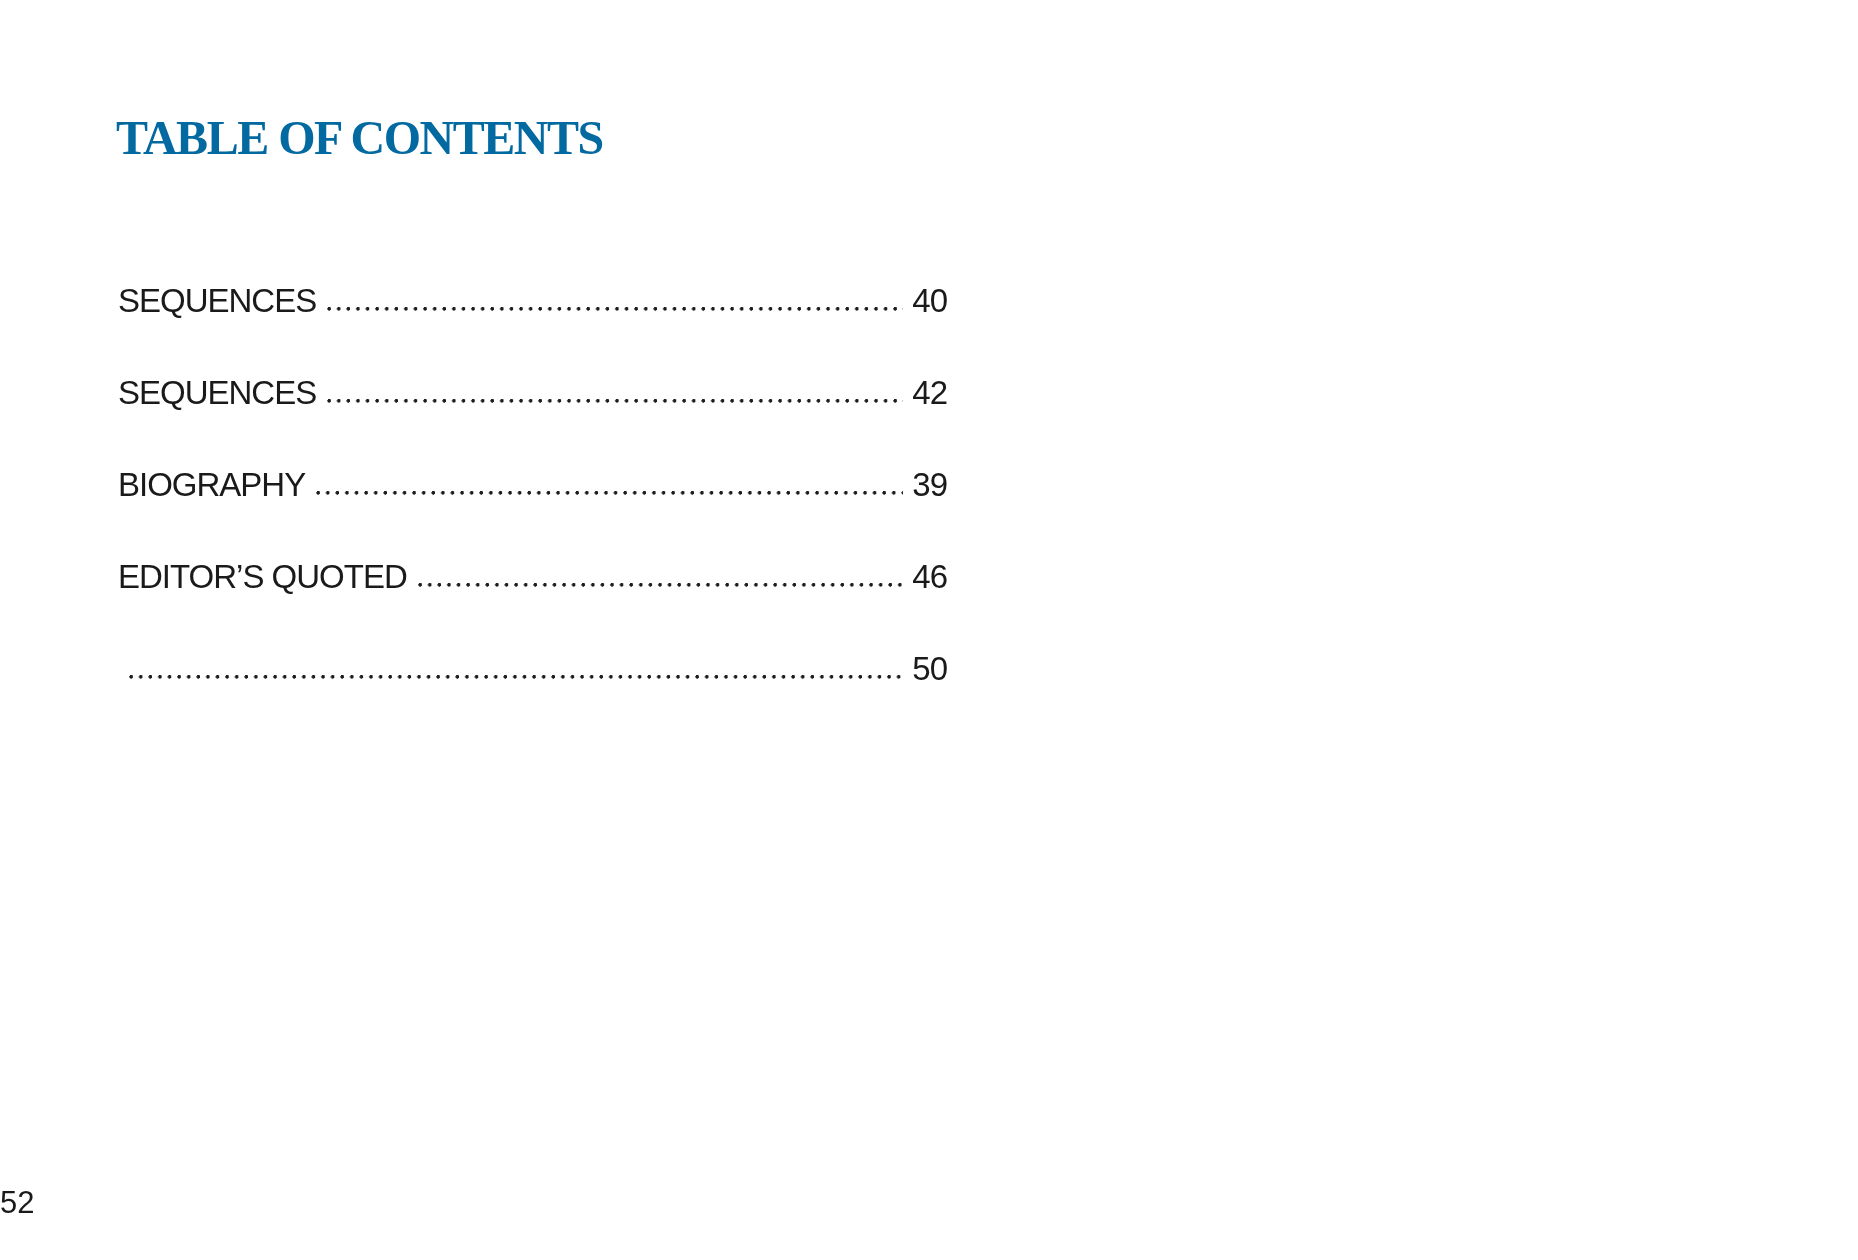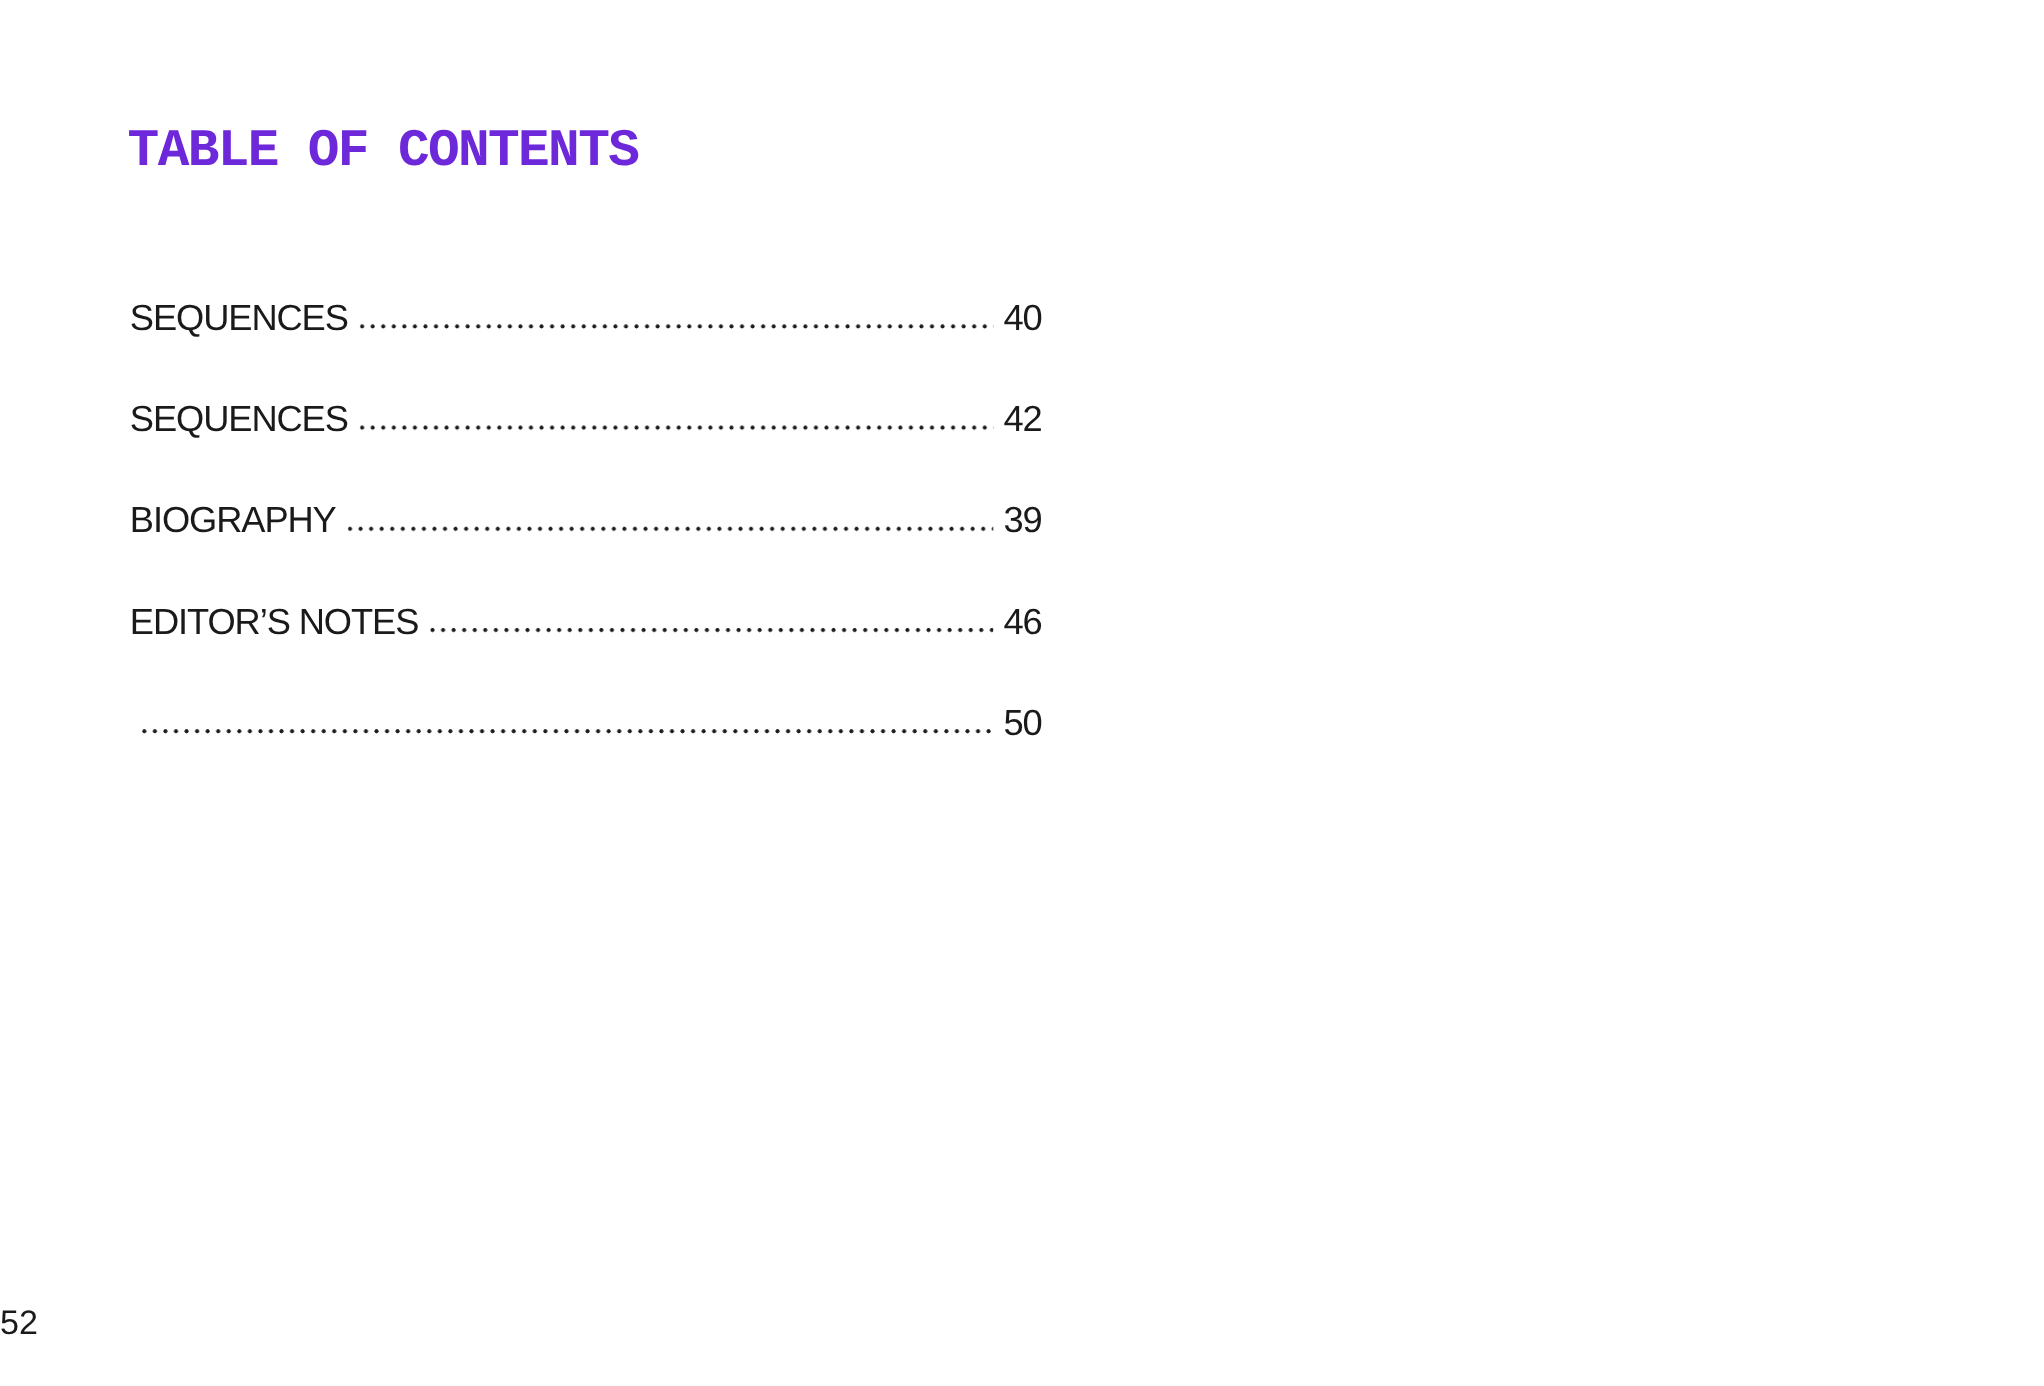--- a/index.html
+++ b/index.html
@@ -13,31 +13,31 @@
     height: 1260px;
     background: #ffffff;
     overflow: hidden;
     font-family: "Liberation Sans", "DejaVu Sans", sans-serif;
   }
   .toc-title {
     position: absolute;
     left: 116px;
     top: 110px;
     margin: 0;
-    color: #6d28d9;
-    font-family: Liberation Mono, monospace;
+    color: #0369a1;
+    font-family: Liberation Serif, serif;
     font-size: 48px;
     line-height: 56px;
     font-weight: 800;
     letter-spacing: -1.5px;
   }
   .toc-list {
     position: absolute;
     left: 118px;
-    top: 268px;
+    top: 280px;
     width: 829px; 
   }
   .toc-row {
     display: flex;
     align-items: baseline;
     height: 42px;
     line-height: 42px;
     margin-bottom: 50px; 
     color: #1a1a1a;
     font-size: 33px;
@@ -96,21 +96,21 @@
       <span class="toc-page">42</span>
     </div>
 
     <div class="toc-row">
       <span class="toc-label">BIOGRAPHY</span>
       <span class="toc-leader"></span>
       <span class="toc-page">39</span>
     </div>
 
     <div class="toc-row">
-      <span class="toc-label">EDITOR’S NOTES</span>
+      <span class="toc-label">EDITOR’S QUOTED</span>
       <span class="toc-leader"></span>
       <span class="toc-page">46</span>
     </div>
 
 
     <div class="toc-row">
       <span class="toc-leader"></span>
       <span class="toc-page">50</span>
     </div>
 

